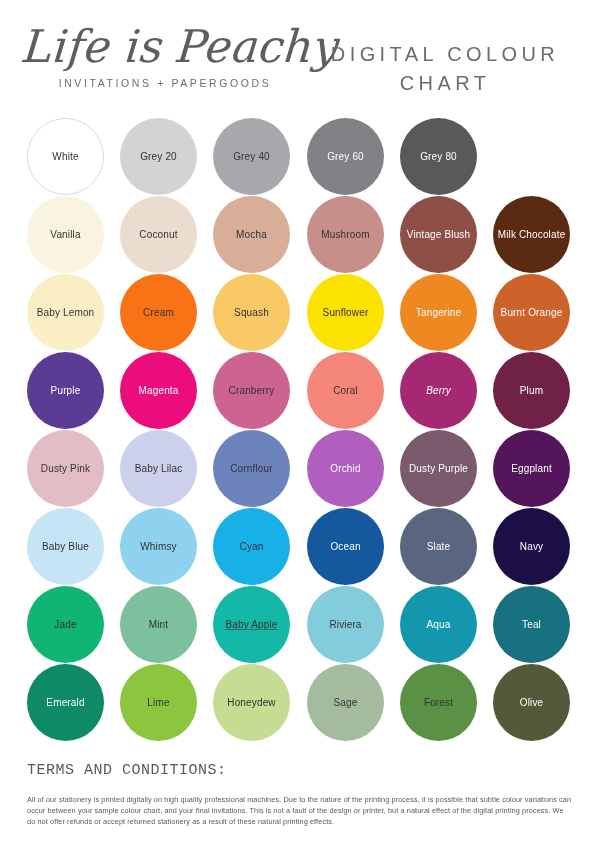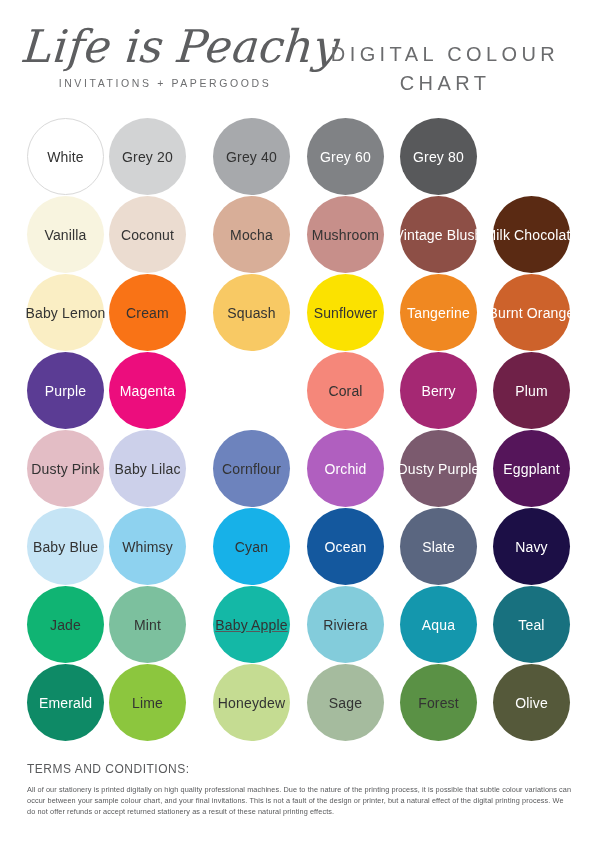--- a/index.html
+++ b/index.html
@@ -94,53 +94,53 @@
     top: 0;
     width: 77px;
     height: 77px;
     border-radius: 50%;
     box-sizing: border-box;
     display: flex;
     align-items: center;
     justify-content: center;
   }
   .swatch.col0 { left: 0px; }
-  .swatch.col1 { left: 82px; }
+  .swatch.col1 { left: 93px; }
   .swatch.col2 { left: 186px; }
   .swatch.col3 { left: 280px; }
   .swatch.col4 { left: 373px; }
   .swatch.col5 { left: 466px; }
 
   .swatch.outlined {
     border: 1px solid #d9d9d9;
   }
 
   .swatch-label {
     font-family: "Liberation Sans", sans-serif;
-    font-size: 14px;
+    font-size: 10px;
     line-height: 10px;
     letter-spacing: 0.15px;
     text-align: center;
     white-space: nowrap;
     padding: 0 2px;
   }
 
   
   .terms {
     position: absolute;
     left: 27px;
     top: 762px;
     width: 545px;
   }
   .terms-heading {
-    font-family: Liberation Sans, sans-serif;
-    font-size: 12px;
+    font-family: Liberation Mono, monospace;
+    font-size: 15px;
     letter-spacing: 0.5px;
     color: #58595b;
-    margin-bottom: 8px;
+    margin-bottom: 15px;
   }
   .terms-body {
     font-family: "Liberation Sans", sans-serif;
     font-size: 7.3px;
     line-height: 11.2px;
     letter-spacing: 0.1px;
     color: #58595b;
     text-align: left;
   }
 </style>
@@ -219,25 +219,28 @@
           <div class="swatch-label" style="color: rgb(255, 255, 255);">Burnt Orange</div>
         </div>
       </div>
       <div class="grid-row">
         <div class="swatch col0" style="background: rgb(91, 60, 148);">
           <div class="swatch-label" style="color: rgb(255, 255, 255);">Purple</div>
         </div>
         <div class="swatch col1" style="background: rgb(236, 13, 125);">
           <div class="swatch-label" style="color: rgb(255, 255, 255);">Magenta</div>
         </div>
+        <div class="swatch col2" style="background: rgb(204, 99, 145);">
+          <div class="swatch-label" style="color: rgb(51, 51, 51);">Cranberry</div>
+        </div>
         <div class="swatch col3" style="background: rgb(245, 135, 122);">
           <div class="swatch-label" style="color: rgb(51, 51, 51); text-align: center;">Coral</div>
         </div>
         <div class="swatch col4" style="background: rgb(165, 40, 115);">
-          <div class="swatch-label" style="color: rgb(255, 255, 255);">Berry</div>
+          <div class="swatch-label" style="color: rgb(255, 255, 255); font-style: italic;">Berry</div>
         </div>
         <div class="swatch col5" style="background: rgb(111, 33, 72);">
           <div class="swatch-label" style="color: rgb(255, 255, 255);">Plum</div>
         </div>
       </div>
       <div class="grid-row">
         <div class="swatch col0" style="background: rgb(227, 189, 197);">
           <div class="swatch-label" style="color: rgb(51, 51, 51);">Dusty Pink</div>
         </div>
         <div class="swatch col1" style="background: rgb(204, 208, 234);">

